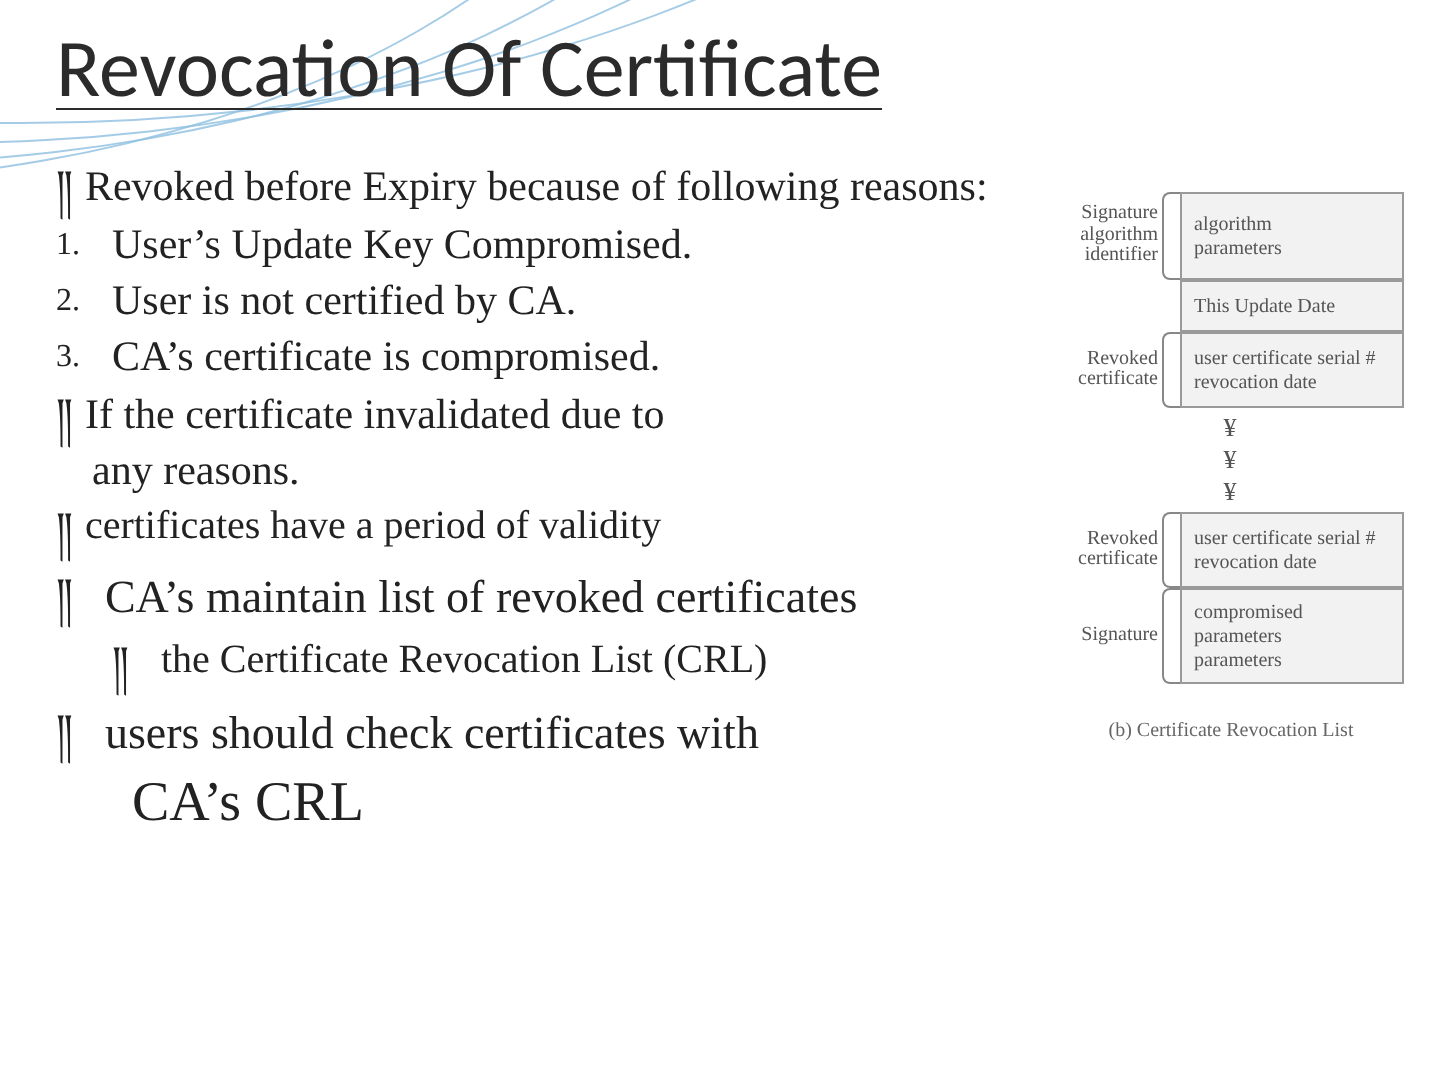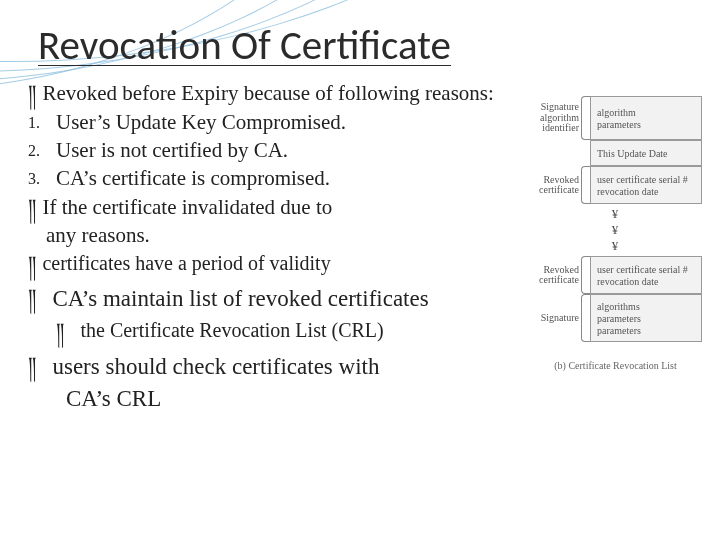--- a/index.html
+++ b/index.html
@@ -3,21 +3,21 @@
 <meta charset="utf-8">
 <style>
   html,body{margin:0;padding:0;width:720px;height:540px;overflow:hidden;font-family:Georgia,'Times New Roman',serif;color:#222;background:#fff}
   .slide{position:relative;width:720px;height:540px;box-sizing:border-box}
   
   .arc{position:absolute;border:1px solid #8fbfe0;border-radius:50%;opacity:.8}
   .arc1{width:900px;height:520px;left:-560px;top:-430px}
   .arc2{width:980px;height:560px;left:-560px;top:-480px}
   .arc3{width:1060px;height:600px;left:-560px;top:-530px}
   .arc4{width:1140px;height:640px;left:-560px;top:-580px}
-  h1.title{position:absolute;left:28px;top:10px;margin:10px;font-size:41px;font-weight:400;font-family:'Segoe UI Light','Calibri Light',Calibri,sans-serif;color:#2b2b2b;text-decoration:underline;text-decoration-thickness:1px;text-underline-offset:6px}
+  h1.title{position:absolute;left:28px;top:10px;margin:0;font-size:41px;font-weight:400;font-family:'Segoe UI Light','Calibri Light',Calibri,sans-serif;color:#2b2b2b;text-decoration:underline;text-decoration-thickness:1px;text-underline-offset:6px}
   .body{position:absolute;left:28px;top:78px;width:505px;font-size:21px;line-height:1.28}
   .bul{display:flex;align-items:flex-start;margin:2px 0}
   .bul .glyph{flex:0 0 auto;margin-right:6px;font-family:Georgia,serif;font-size:21px}
   .num{display:flex;margin:1px 0 1px 0}
   .num .n{flex:0 0 28px;text-align:left;font-size:16px;padding-top:4px}
   .indent1{margin-left:28px}
   .sp{width:18px;display:inline-block}
   
   .diagram{position:absolute;right:18px;top:96px;width:173px;font-family:Liberation Serif, serif;font-size:10px;color:#555}
   .row{display:flex;align-items:stretch;position:relative}
@@ -78,21 +78,21 @@
     <div class="bul indent1" style="font-size:20px;margin-top:4px">
         <span class="glyph">༎</span>
         <span class="sp" style="width:10px"></span>
         <span>the Certificate Revocation List (CRL)</span>
       </div>
     <div class="bul" style="margin-top:8px;font-size:23px">
         <span class="glyph">༎</span>
         <span class="sp" style="width:10px"></span>
         <span>users should check certificates with</span>
       </div>
-    <div class="bul" style="font-size:23px">
+    <div class="bul" style="font-size:28px">
         <span class="sp" style="width:38px"></span>
         <span>CA’s CRL</span>
       </div>
   </div>
 
   <div class="diagram">
     <div class="row multi" style="height:44px">
       <div class="brace"></div>
       <div class="lbl" style="white-space:pre-line">Signature
 algorithm
@@ -124,20 +124,20 @@
 certificate</div>
       <div class="box" style="margin-left:61px">
         <div>user certificate serial #</div>
         <div>revocation date</div>
       </div>
     </div>
     <div class="row multi" style="height:48px">
       <div class="brace"></div>
       <div class="lbl">Signature</div>
       <div class="box" style="margin-left:61px">
-        <div>algorithms</div>
+        <div>compromised</div>
         <div>parameters</div>
         <div>parameters</div>
       </div>
     </div>
     <div class="cap">(b) Certificate Revocation List</div>
   </div>
 </div>
 
 </body></html>

